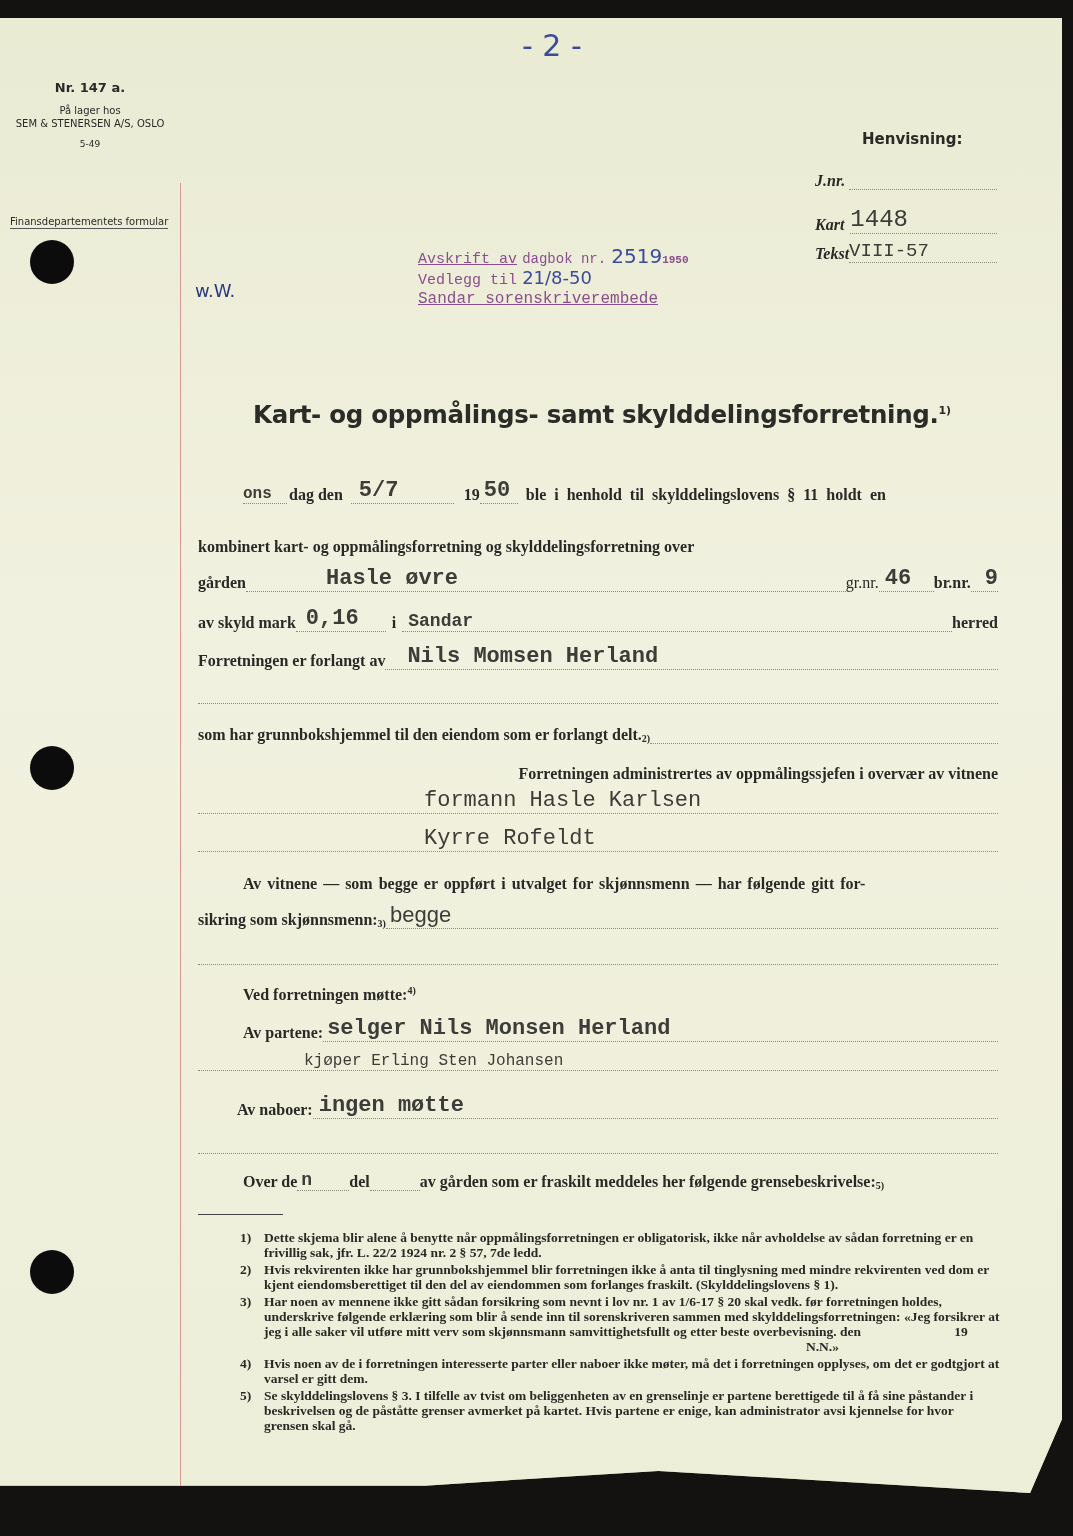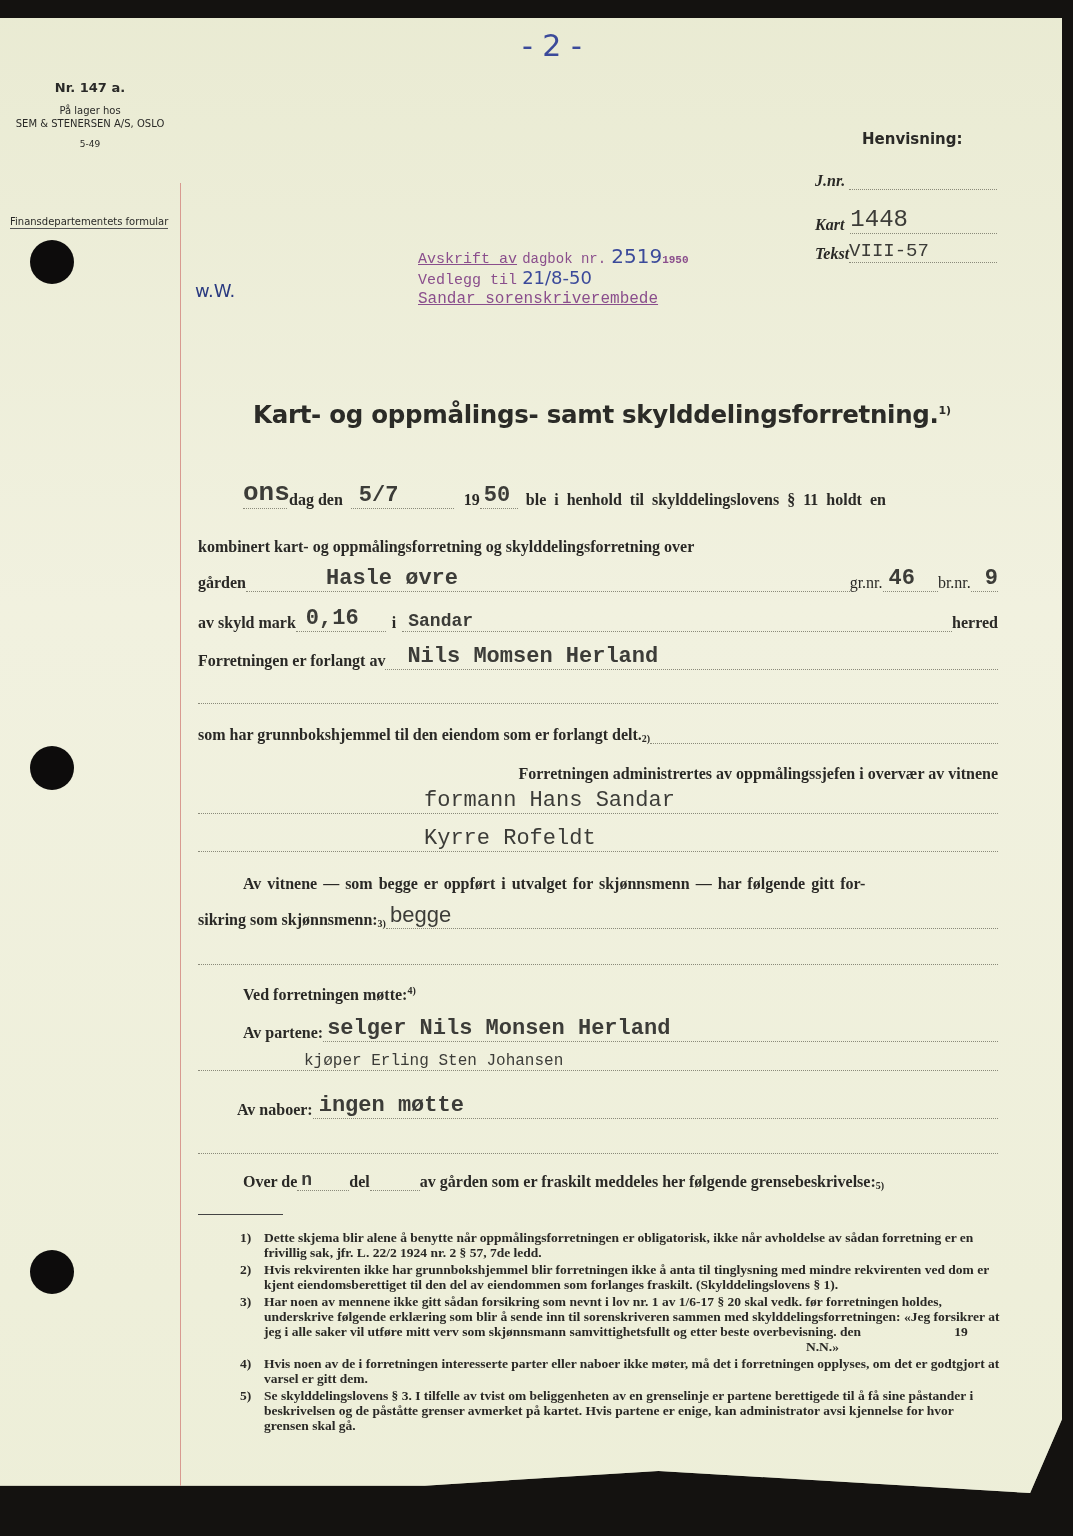--- a/index.html
+++ b/index.html
@@ -71,35 +71,35 @@
     <div>
       <span class="stamp" style="font-size:16px; text-decoration:underline;">Sandar sorenskriverembede</span>
     </div>
   </div>
 
   <div class="abs" style="left:253px; top:382px; font-family:'DejaVu Sans',sans-serif; font-weight:bold; font-size:24.5px; color:#2b2b27; letter-spacing:-0.3px;">
     <span>Kart- og oppmålings- samt skylddelingsforretning.</span><sup style="font-size:11px;">1)</sup>
   </div>
 
   <div class="abs serif" style="left:243px; top:460px; width:755px; display:flex; align-items:flex-end; font-size:16px; white-space:nowrap;">
-    <span class="mono dots" style="font-size:26px; width:44px; ">ons</span>
+    <span class="mono dots" style="font-size:16px; width:44px; ">ons</span>
     <span style="margin:0 8px 0 2px;">dag den</span>
     <span class="mono dots" style="font-size:22px; width:95px; padding-left:8px;">5/7</span>
     <span style="margin-left:10px;">19</span>
     <span class="mono dots" style="font-size:22px; width:34px; padding-left:4px;">50</span>
     <span style="margin-left:8px; word-spacing:4px;">ble i henhold til skylddelingslovens § 11 holdt en</span>
   </div>
   <div class="abs serif" style="left:198px; top:520px; font-size:16px;">kombinert kart- og oppmålingsforretning og skylddelingsforretning over</div>
 
   <div class="abs serif" style="left:198px; top:548px; width:800px; display:flex; align-items:flex-end; font-size:16px;">
     <span>gården</span>
     <span class="mono dots" style="font-size:22px; width:530px; padding-left:80px;">Hasle øvre</span>
     <span style="font-weight:normal;">gr.nr.</span>
     <span class="mono dots" style="font-size:22px; width:50px; padding-left:6px;">46</span>
-    <span style="font-weight:normal;">br.nr.</span>
+    <span style="font-weight:bold;">br.nr.</span>
     <span class="mono dots" style="font-size:22px; flex:1; padding-left:14px;">9</span>
   </div>
 
   <div class="abs serif" style="left:198px; top:588px; width:800px; display:flex; align-items:flex-end; font-size:16px;">
     <span>av skyld mark</span>
     <span class="mono dots" style="font-size:22px; width:80px; padding-left:10px;">0,16</span>
     <span style="margin:0 6px;">i</span>
     <span class="mono dots" style="font-size:18px; flex:1; padding-left:6px;">Sandar</span>
     <span>herred</span>
   </div>
@@ -114,21 +114,21 @@
     <span>som har grunnbokshjemmel til den eiendom som er forlangt delt.</span>
       <sup style="font-size:10px;">2)</sup>
     <span class="dots" style="flex:1; height:14px;"></span>
   </div>
 
   <div class="abs serif" style="left:243px; top:747px; width:755px; display:flex; align-items:flex-end; font-size:16px;flex-direction:column;">
     <span>Forretningen administrertes av oppmålingssjefen i overvær av vitnene</span>
     <span class="dots" style="flex:1; height:14px;"></span>
   </div>
 
-  <div class="abs mono dots" style="left:198px; top:770px; width:800px; font-size:22px; padding-left:226px; box-sizing:border-box;">formann Hans Sandar</div>
+  <div class="abs mono dots" style="left:198px; top:770px; width:800px; font-size:22px; padding-left:226px; box-sizing:border-box;">formann Hasle Karlsen</div>
   <div class="abs mono dots" style="left:198px; top:808px; width:800px; font-size:22px; padding-left:226px; box-sizing:border-box;">Kyrre Rofeldt</div>
 
   <div class="abs serif" style="left:243px; top:857px; font-size:16px; word-spacing:2px;">Av vitnene — som begge er oppført i utvalget for skjønnsmenn — har følgende gitt for-</div>
 
   <div class="abs serif" style="left:198px; top:884px; width:800px; display:flex; align-items:flex-end; font-size:16px;">
     <span>sikring som skjønnsmenn:</span>
       <sup style="font-size:10px;">3)</sup>
     <span class="dots" style="flex:1; font-family:Liberation Sans, sans-serif; font-weight:normal; font-size:22px; color:#3c3c38; padding-left:4px;">begge</span>
   </div>
   <div class="abs dots" style="left:198px; top:945px; width:800px; height:1px;"></div>

